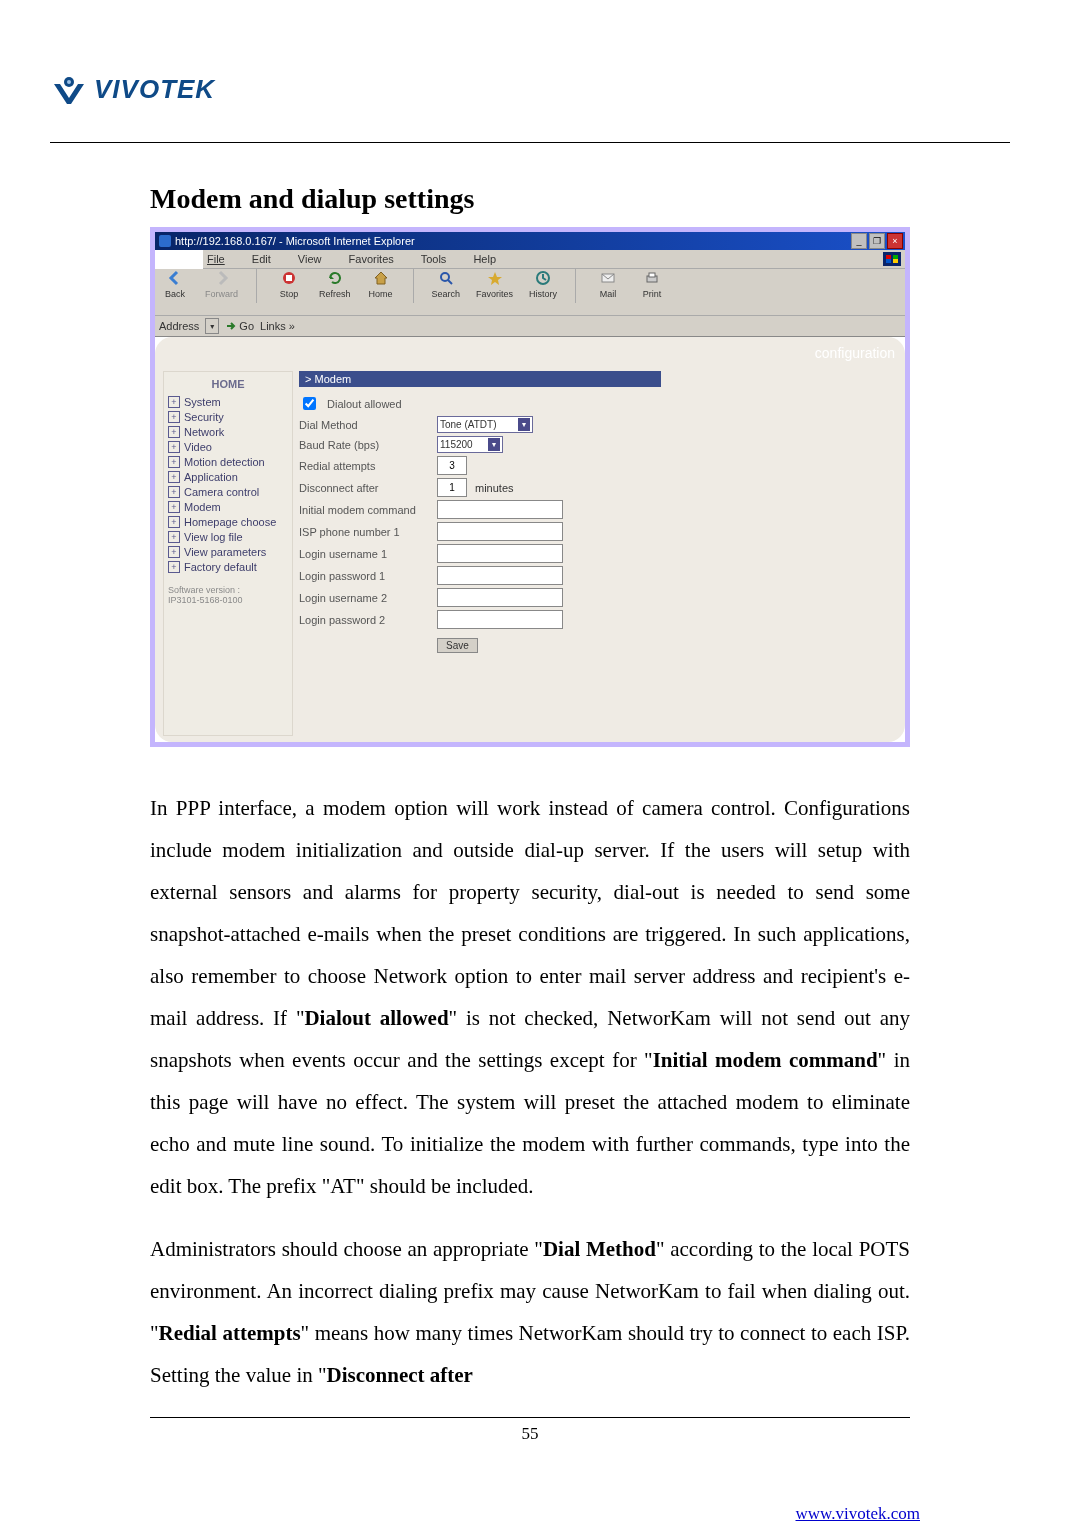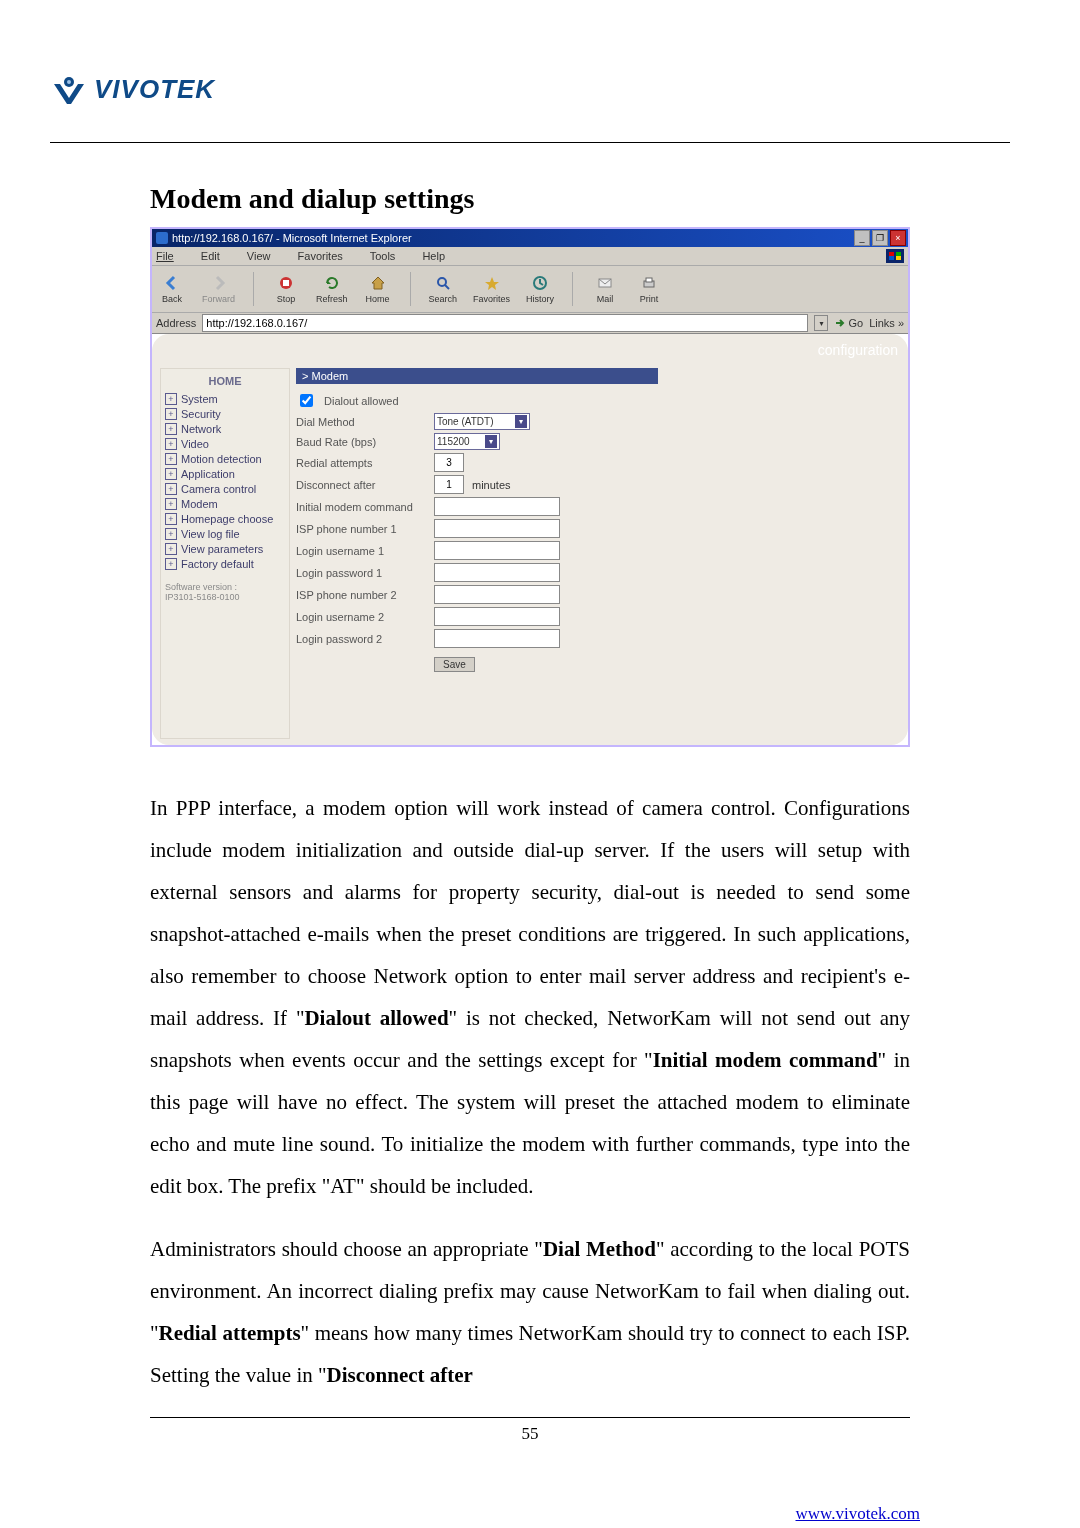--- a/index.html
+++ b/index.html
@@ -42,21 +42,21 @@
   h2.heading {
     font-weight: bold;
     font-size: 28px;
     margin: 0 0 12px 0;
     font-family: Liberation Serif, serif;
   }
   .screenshot {
     width: 760px;
     height: 520px;
     margin-bottom: 40px;
-    border: 2px solid #c4b5fd;
+    border: 5px solid #c4b5fd;
     box-sizing: border-box;
     display: flex;
     flex-direction: column;
     font-family: Tahoma, Arial, sans-serif;
     font-size: 11px;
     color: #333;
   }
   
   .ss-title {
     height: 18px;
@@ -83,20 +83,21 @@
   .ss-winbtn.close { background: #c33; color: #fff; border-color: #800; }
   
   .ss-menu {
     height: 18px;
     background: #d4d0c8;
     border-bottom: 1px solid #aaa;
     display: flex;
     align-items: center;
     justify-content: space-between;
     padding: 0 4px;
+    margin-left: 48px;
   }
   .ss-menu-left span { margin-right: 12px; }
   .ms-flag {
     width: 18px; height: 14px;
     background: #0a246a;
     display: inline-block;
     position: relative;
   }
   .ms-flag::after {
     content: ""; position: absolute; inset: 3px;
@@ -106,21 +107,21 @@
       linear-gradient(#05c, #05c) left bottom/5px 4px no-repeat,
       linear-gradient(#fc0, #fc0) right bottom/5px 4px no-repeat;
   }
   .ss-menu-item .u { text-decoration: underline; }
   
   .ss-tb {
     height: 46px;
     background: #d4d0c8;
     border-bottom: 1px solid #aaa;
     display: flex;
-    align-items: center;
+    align-items: flex-start;
     padding: 0 6px;
     gap: 16px;
   }
   .tbbtn {
     display: flex; flex-direction: column; align-items: center; gap: 2px;
     color: #333; font-size: 9px;
     min-width: 28px;
   }
   .tbbtn.disabled { color: #888; }
   .tbbtn .ico {
@@ -413,21 +414,20 @@
               <rect x="3" y="6" width="10" height="6" fill="#ccc" stroke="#666"></rect>
               <rect x="5" y="3" width="6" height="4" fill="#fff" stroke="#666"></rect>
             </svg>
         </span>
         <span>Print</span>
       </div>
     </div>
 
     <div class="ss-addr">
       <span>Address</span>
-      <input class="" value="http://192.168.0.167/" style="">
       <span style="width:12px;height:14px;background:#d4d0c8;border:1px solid #888;display:inline-flex;align-items:center;justify-content:center;font-size:8px;">▾</span>
       <span class="go-btn">
         <svg width="12" height="12">
             <path d="M2 6 L8 6 M6 3 L9 6 L6 9" stroke="#2a7a2a" stroke-width="2" fill="none"></path>
           </svg>
         <span>Go</span>
       </span>
       <span>Links »</span>
     </div>
 
@@ -531,24 +531,20 @@
             </div>
             <div class="form-row">
               <span class="lbl">Login username 1</span>
               <input class="txt" style="">
             </div>
             <div class="form-row">
               <span class="lbl">Login password 1</span>
               <input class="txt" style="">
             </div>
             <div class="form-row">
-              <span class="lbl">ISP phone number 2</span>
-              <input class="txt" style="">
-            </div>
-            <div class="form-row">
               <span class="lbl">Login username 2</span>
               <input class="txt" style="">
             </div>
             <div class="form-row">
               <span class="lbl">Login password 2</span>
               <input class="txt" style="">
             </div>
             <div style="margin-left:138px">
               <span class="save-btn">Save</span>
             </div>

